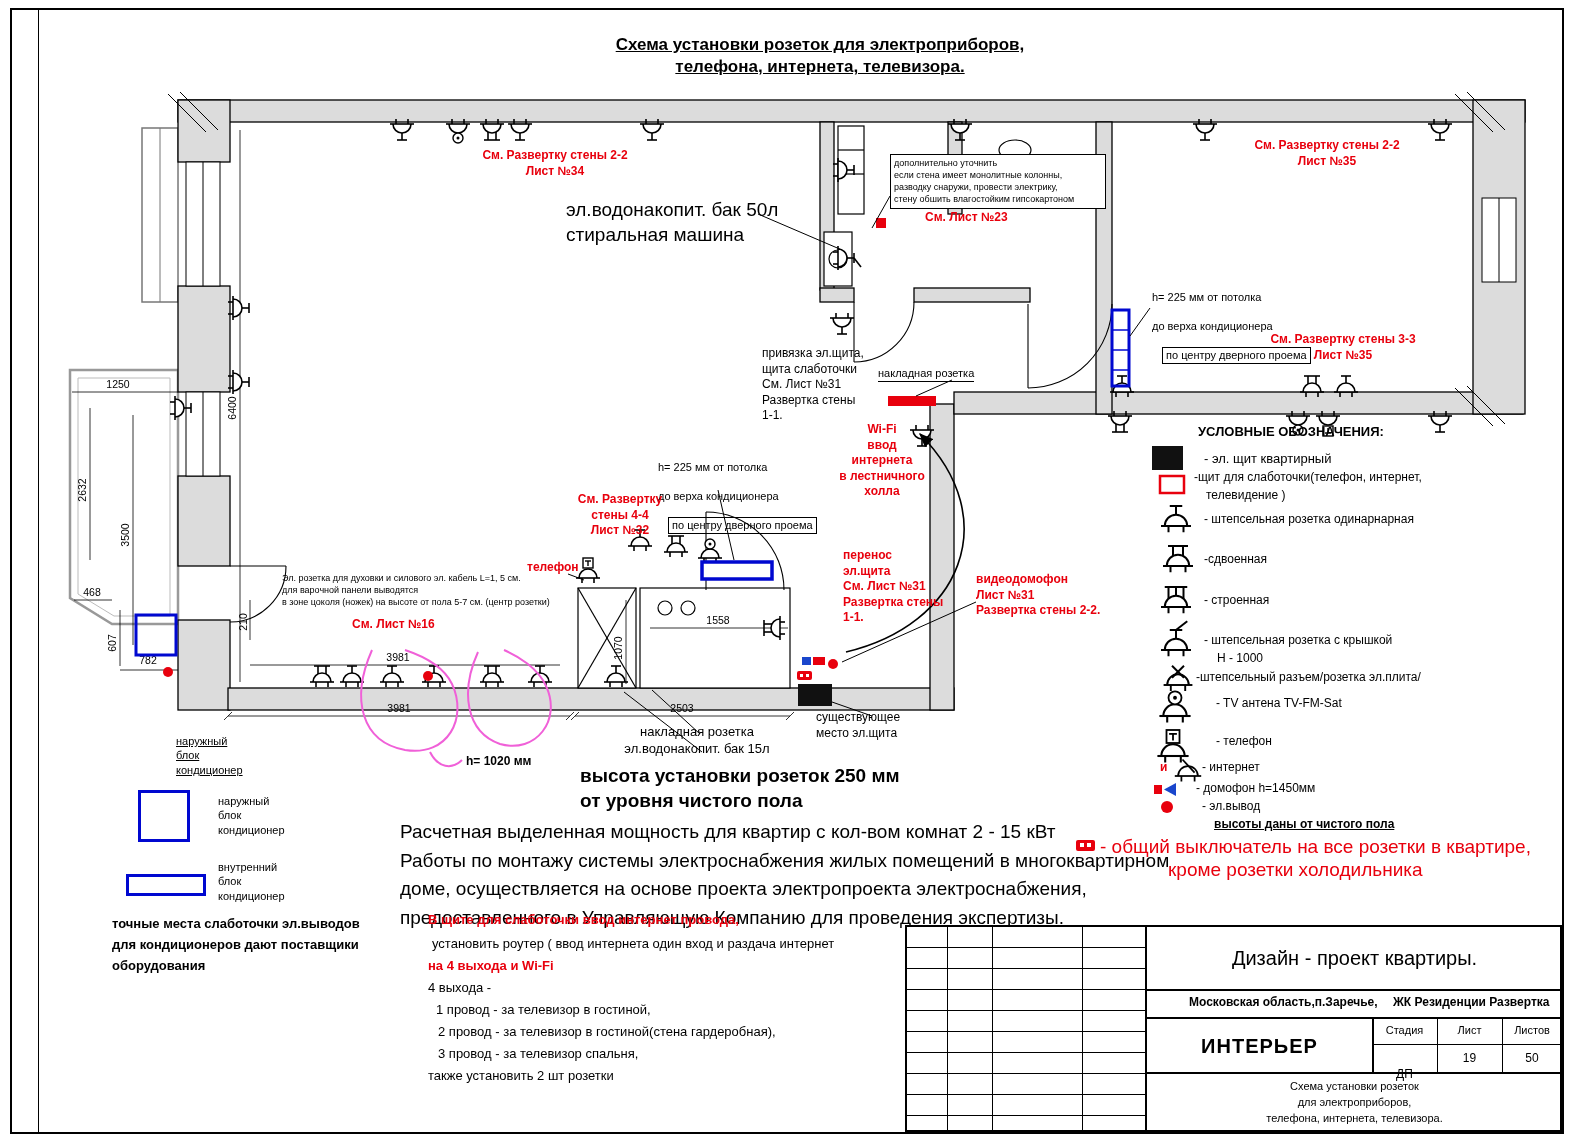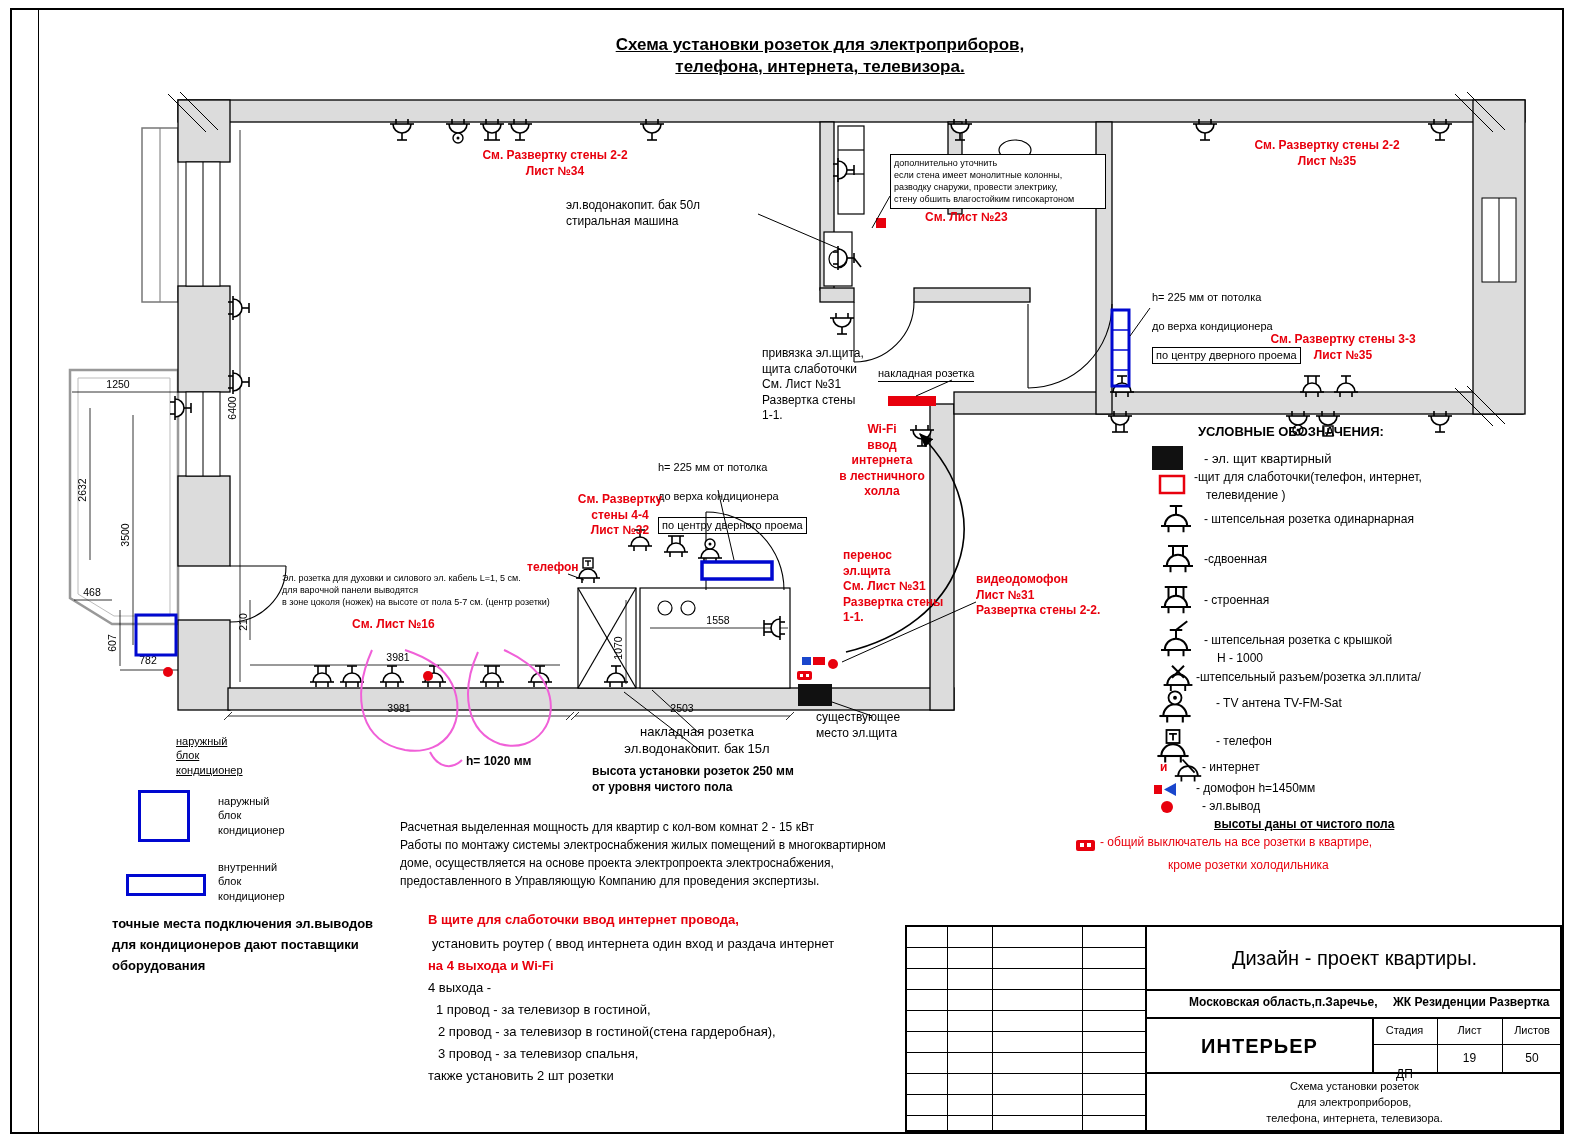--- a/index.html
+++ b/index.html
@@ -9,24 +9,24 @@
   svg.plan{position:absolute;left:0;top:0;}
   .lbl{position:absolute;line-height:1.3;white-space:pre-line;}
   .c{text-align:center;}
   .b{font-weight:bold;}
   .u{text-decoration:underline;}
   .red{color:#e8000d;}
   .f9{font-size:9px;line-height:1.35;}
   .f11{font-size:11px;}
   .f12{font-size:12px;}
   .f13{font-size:13px;}
-  .f14{font-size:12px;}
+  .f14{font-size:19px;}
   .f15{font-size:20px;}
   .f17{font-size:17px;}
-  .boxed{border:1px solid #000;padding:0 3px;display:inline-block;}
+  .boxed{border:1px solid #000;padding:0 3px;display:inline-block;margin-left:10px;}
   .clarifybox{border:1px solid #000;padding:2px 3px;background:#fff;}
   svg text{font-family:"Liberation Sans",sans-serif;font-size:10.5px;fill:#000;}
   .legend-icon{position:absolute;}
   .tb{position:absolute;left:905px;top:925px;width:657px;height:207px;border:2px solid #000;box-sizing:border-box;background:#fff;}
   .tb *{box-sizing:border-box;}
   .tb-leftgrid{position:absolute;left:0;top:0;width:240px;height:100%;border-right:2px solid #000;background:repeating-linear-gradient(to bottom,transparent 0 20px,#000 20px 21px);}
   .tb-vline{position:absolute;top:0;width:1px;height:100%;background:#000;}
   .tb-abs{position:absolute;}
   .blue-square{position:absolute;border:3px solid #0008d0;background:#fff;}
 </style>
@@ -330,21 +330,21 @@
 Развертка стены 2-2.</div>
 <div class="lbl f9" style="left:282px;top:572px;">Эл. розетка для духовки и силового эл. кабель L=1, 5 см.
 для варочной панели выводятся
 в зоне цоколя (ножек) на высоте от пола 5-7 см. (центр розетки)</div>
 <div class="lbl f12 b red" style="left:352px;top:617px;">См. Лист №16</div>
 <div class="lbl f11 u" style="left:176px;top:734px;">наружный
 блок
 кондиционер</div>
 <div class="lbl f13 c" style="left:592px;top:724px;width:210px;">накладная розетка
 эл.водонакопит. бак 15л</div>
-<div class="lbl f14 b" style="left:580px;top:764px;margin-left:12px;">высота установки розеток 250 мм
+<div class="lbl f14 b" style="left:580px;top:764px;">высота установки розеток 250 мм
 от уровня чистого пола</div>
 <div class="lbl f12 b" style="left:466px;top:754px;">h= 1020 мм</div>
 <div class="lbl f12" style="left:816px;top:710px;">существующее
 место эл.щита</div>
 
 <div class="lbl f13 b" style="left:1198px;top:424px;">УСЛОВНЫЕ ОБОЗНАЧЕНИЯ:</div>
 
 <svg class="legend-icon" style="left:1150px;top:444px;" width="36" height="28">
     <rect x="2" y="2" width="31" height="24" fill="#111"></rect>
   </svg>
@@ -420,21 +420,21 @@
 <div class="lbl f14 red" style="left:1168px;top:858px;">кроме розетки холодильника</div>
 
 <div class="blue-square" style="left:138px;top:790px;width:46px;height:46px;"></div>
 <div class="lbl f11" style="left:218px;top:794px;">наружный
 блок
 кондиционер</div>
 <div class="blue-square" style="left:126px;top:874px;width:74px;height:16px;"></div>
 <div class="lbl f11" style="left:218px;top:860px;">внутренний
 блок
 кондиционер</div>
-<div class="lbl f13 b" style="left:112px;top:914px;line-height:1.6;">точные места подключения  эл.выводов
+<div class="lbl f13 b" style="left:112px;top:914px;line-height:1.6;">точные места слаботочки  эл.выводов
 для   кондиционеров дают поставщики
 оборудования</div>
 
 <div class="lbl f14" style="left:400px;top:818px;line-height:1.5;">Расчетная  выделенная мощность для квартир с кол-вом комнат 2 - 15 кВт
 Работы по монтажу системы электроснабжения жилых помещений в многоквартирном
 доме, осуществляется на основе проекта электропроекта электроснабжения,
 предоставленного в Управляющую Компанию для проведения экспертизы.</div>
 
 <div class="lbl f13 b red" style="left:428px;top:912px;">В щите для слаботочки ввод интернет провода,</div>
 <div class="lbl f13" style="left:432px;top:936px;">установить роутер ( ввод интернета один вход  и раздача интернет</div>

